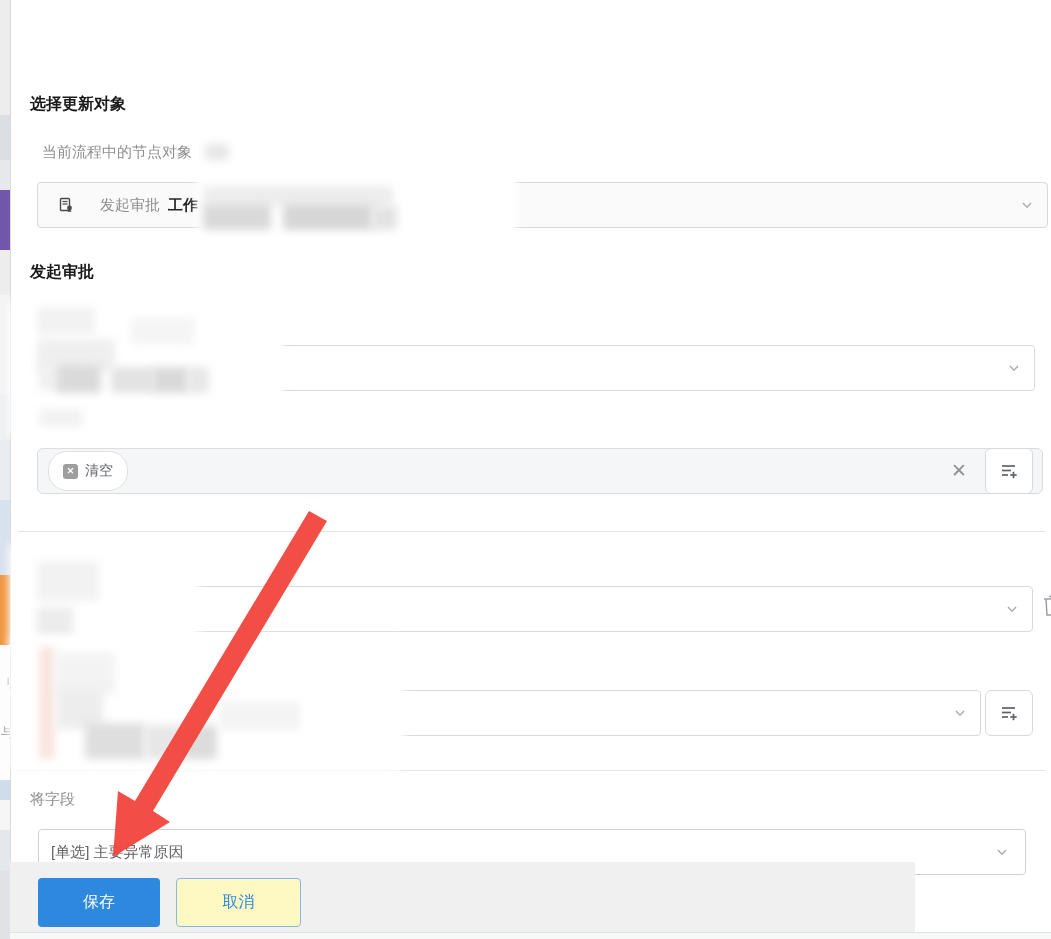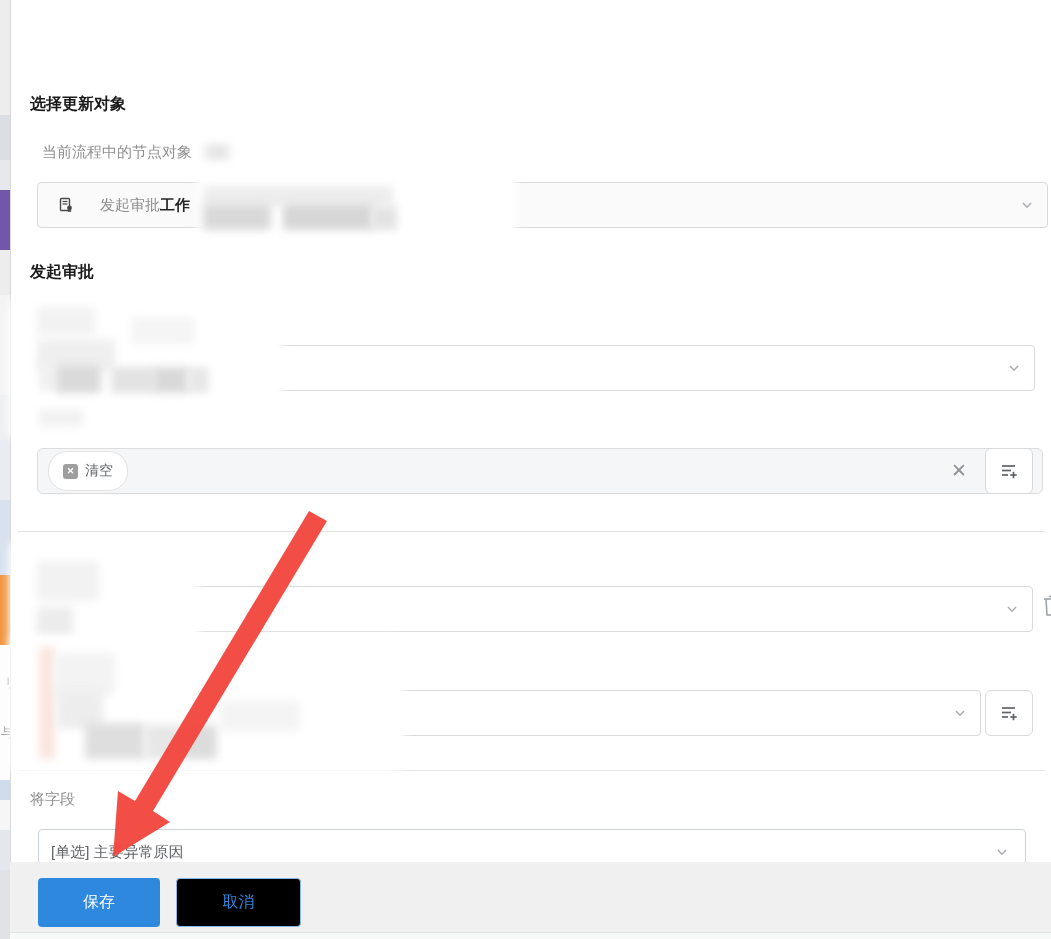--- a/index.html
+++ b/index.html
@@ -40,31 +40,31 @@
   .icon-btn{position:absolute;width:48px;height:46px;background:#fff;border:1px solid #d9d9d9;border-radius:6px;
             box-sizing:border-box;display:flex;align-items:center;justify-content:center;cursor:pointer;}
 
   .divider{position:absolute;height:1px;background:#e4e4e4;}
 
   
   .blur-region{position:absolute;background:#fff;z-index:5;border-radius:6px;box-shadow:0 0 8px 6px #fff;}
   .blob{position:absolute;filter:blur(4px);border-radius:3px;}
 
   
-  .footer{position:absolute;left:10px;top:862px;width:1041px;height:70px;background:#f0f0f1;z-index:8;}
+  .footer{position:absolute;left:10px;top:862px;width:905px;height:70px;background:#f0f0f1;z-index:8;}
   .footer-sub{position:absolute;left:10px;top:932px;width:1041px;height:7px;background:#f7f8f8;border-top:1px solid #e2e2e2;z-index:8;box-sizing:border-box;}
   .btn-save{position:absolute;left:28px;top:16px;width:122px;height:49px;background:#2e88de;border:none;border-radius:4px;
             color:#fff;font-size:16px;font-family:inherit;cursor:pointer;}
-  .btn-cancel{position:absolute;left:166px;top:16px;width:125px;height:49px;background:#000000;border:1px solid #85b7e8;border-radius:4px;
+  .btn-cancel{position:absolute;left:166px;top:16px;width:125px;height:49px;background:#fef9c3;border:1px solid #85b7e8;border-radius:4px;
             color:#2e88de;font-size:16px;font-family:Liberation Mono, monospace;cursor:pointer;box-sizing:border-box;}
 
   .arrow-layer{position:absolute;left:0;top:0;width:1051px;height:939px;z-index:10;pointer-events:none;}
 
   .sel1-prefix{font-size:15px;color:#8c8c8c;margin-left:26px;}
-  .sel1-bold{font-size:15px;font-weight:bold;color:#262626;}
+  .sel1-bold{font-size:15px;font-weight:bold;color:#262626;margin-left:8px;}
   .sel5-text{font-size:15px;color:#606266;margin-left:12px;}
 </style>
 </head>
 <body>
 
 <div class="page">
 
   <div>
     <div class="strip-seg" style="top:0;height:115px;background:#ededed;"></div>
     <div class="strip-seg" style="top:115px;height:45px;background:#dbdee2;"></div>

